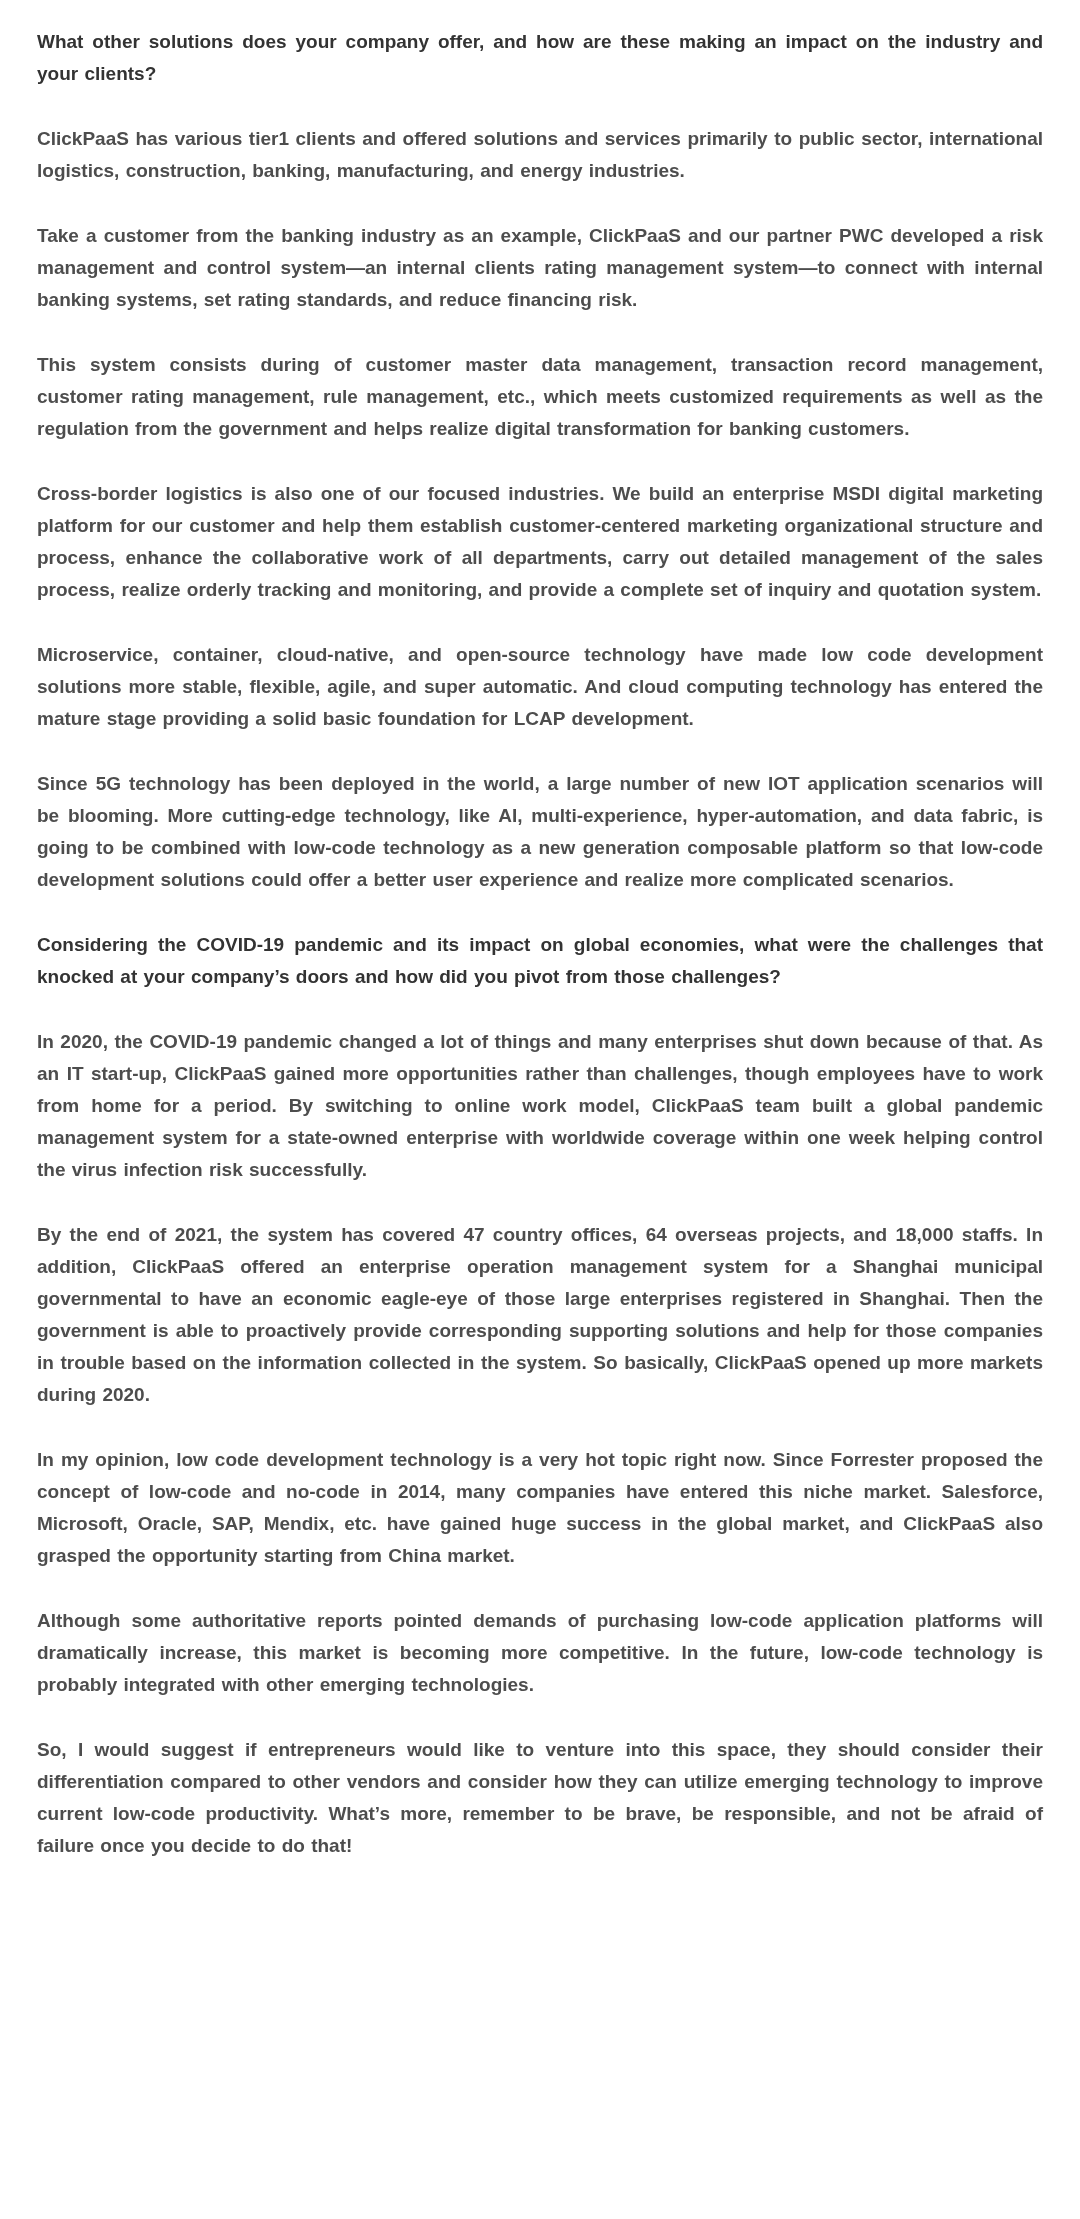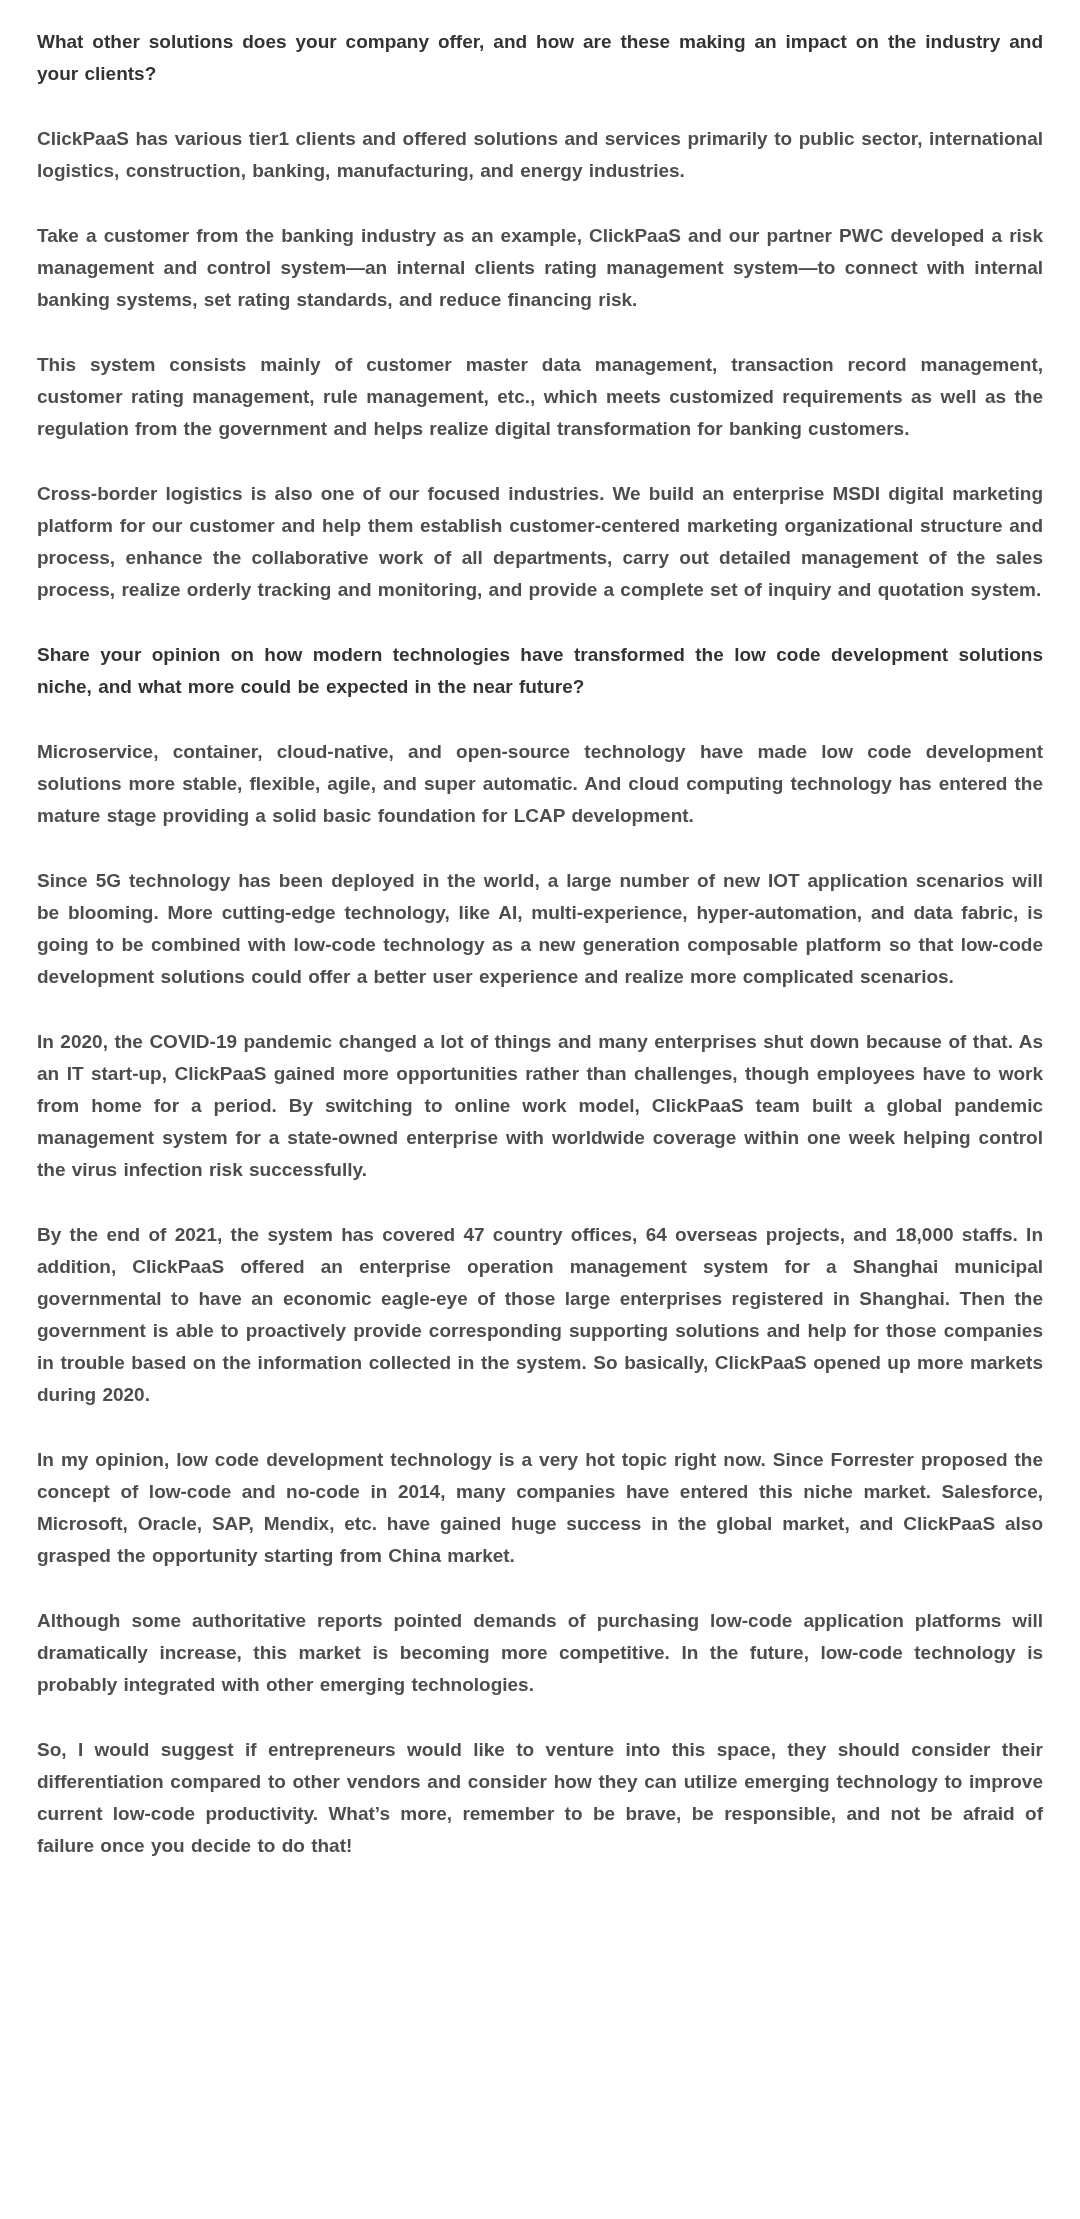--- a/index.html
+++ b/index.html
@@ -46,27 +46,27 @@
   }
 </style>
 </head>
 <body>
 
 <div class="page">
   <div class="article">
     <h2 class="q">What other solutions does your company offer, and how are these making an impact on the industry and your clients?</h2>
     <p class="a">ClickPaaS has various tier1 clients and offered solutions and services primarily to public sector, international logistics, construction, banking, manufacturing, and energy industries.</p>
     <p class="a">Take a customer from the banking industry as an example, ClickPaaS and our partner PWC developed a risk management and control system—an internal clients rating management system—to connect with internal banking systems, set rating standards, and reduce financing risk.</p>
-    <p class="a">This system consists mainly of customer master data management, transaction record management, customer rating management, rule management, etc., which meets customized requirements as well as the regulation from the government and helps realize digital transformation for banking customers.</p>
+    <p class="a">This system consists during of customer master data management, transaction record management, customer rating management, rule management, etc., which meets customized requirements as well as the regulation from the government and helps realize digital transformation for banking customers.</p>
     <p class="a">Cross-border logistics is also one of our focused industries. We build an enterprise MSDI digital marketing platform for our customer and help them establish customer-centered marketing organizational structure and process, enhance the collaborative work of all departments, carry out detailed management of the sales process, realize orderly tracking and monitoring, and provide a complete set of inquiry and quotation system.</p>
 
-    <h2 class="q">Share your opinion on how modern technologies have transformed the low code development solutions niche, and what more could be expected in the near future?</h2>
     <p class="a">Microservice, container, cloud-native, and open-source technology have made low code development solutions more stable, flexible, agile, and super automatic. And cloud computing technology has entered the mature stage providing a solid basic foundation for LCAP development.</p>
     <p class="a">Since 5G technology has been deployed in the world, a large number of new IOT application scenarios will be blooming. More cutting-edge technology, like AI, multi-experience, hyper-automation, and data fabric, is going to be combined with low-code technology as a new generation composable platform so that low-code development solutions could offer a better user experience and realize more complicated scenarios.</p>
 
+    <h2 class="q">Considering the COVID-19 pandemic and its impact on global economies, what were the challenges that knocked at your company’s doors and how did you pivot from those challenges?</h2>
     <p class="a">In 2020, the COVID-19 pandemic changed a lot of things and many enterprises shut down because of that. As an IT start-up, ClickPaaS gained more opportunities rather than challenges, though employees have to work from home for a period. By switching to online work model, ClickPaaS team built a global pandemic management system for a state-owned enterprise with worldwide coverage within one week helping control the virus infection risk successfully.</p>
     <p class="a">By the end of 2021, the system has covered 47 country offices, 64 overseas projects, and 18,000 staffs. In addition, ClickPaaS offered an enterprise operation management system for a Shanghai municipal governmental to have an economic eagle-eye of those large enterprises registered in Shanghai. Then the government is able to proactively provide corresponding supporting solutions and help for those companies in trouble based on the information collected in the system. So basically, ClickPaaS opened up more markets during 2020.</p>
 
     <p class="a">In my opinion, low code development technology is a very hot topic right now. Since Forrester proposed the concept of low-code and no-code in 2014, many companies have entered this niche market. Salesforce, Microsoft, Oracle, SAP, Mendix, etc. have gained huge success in the global market, and ClickPaaS also grasped the opportunity starting from China market.</p>
     <p class="a">Although some authoritative reports pointed demands of purchasing low-code application platforms will dramatically increase, this market is becoming more competitive. In the future, low-code technology is probably integrated with other emerging technologies.</p>
     <p class="a">So, I would suggest if entrepreneurs would like to venture into this space, they should consider their differentiation compared to other vendors and consider how they can utilize emerging technology to improve current low-code productivity. What’s more, remember to be brave, be responsible, and not be afraid of failure once you decide to do that!</p>
   </div>
 </div>
 
 </body></html>

